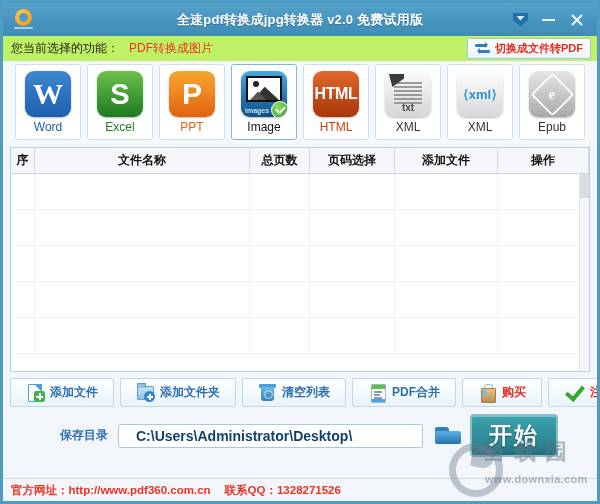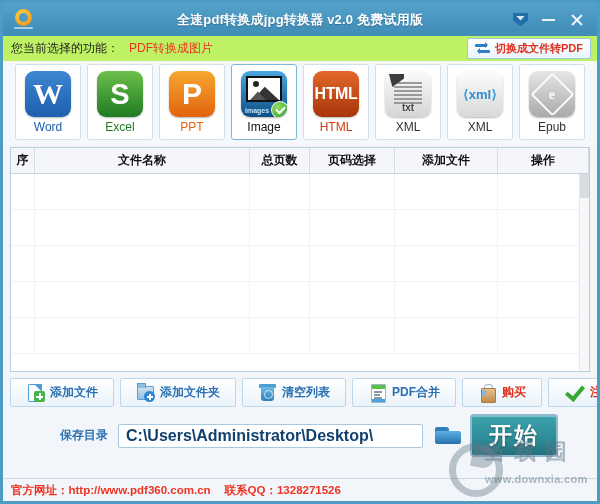--- a/index.html
+++ b/index.html
@@ -312,22 +312,22 @@
   }
 
   
   .saverow{
     display:flex;align-items:center;padding:7px 7px 0 7px;position:relative;margin-left:20px;
   }
   .save-label{font-size:12px;color:#2a6fb0;font-weight:bold;margin-left:30px;}
   .path-input{
     margin-left:10px;width:305px;height:24px;box-sizing:border-box;
     border:1px solid #a9c9de;border-radius:2px;background:#fff;
-    display:flex;align-items:center;padding:0 7px;
-    font-size:16px;color:#12406d;font-weight:bold;
+    display:flex;align-items:center;padding:0 17px;
+    font-size:14px;color:#12406d;font-weight:bold;
     font-family:"Liberation Sans",sans-serif;
     overflow:hidden;white-space:nowrap;
   }
   .folder-ico{
     margin-left:12px;width:28px;height:22px;position:relative;cursor:pointer;flex:0 0 auto;
   }
   .folder-ico .back{
     position:absolute;left:0;top:2px;width:14px;height:6px;border-radius:2px 3px 0 0;
     background:#2f7fba;
   }

